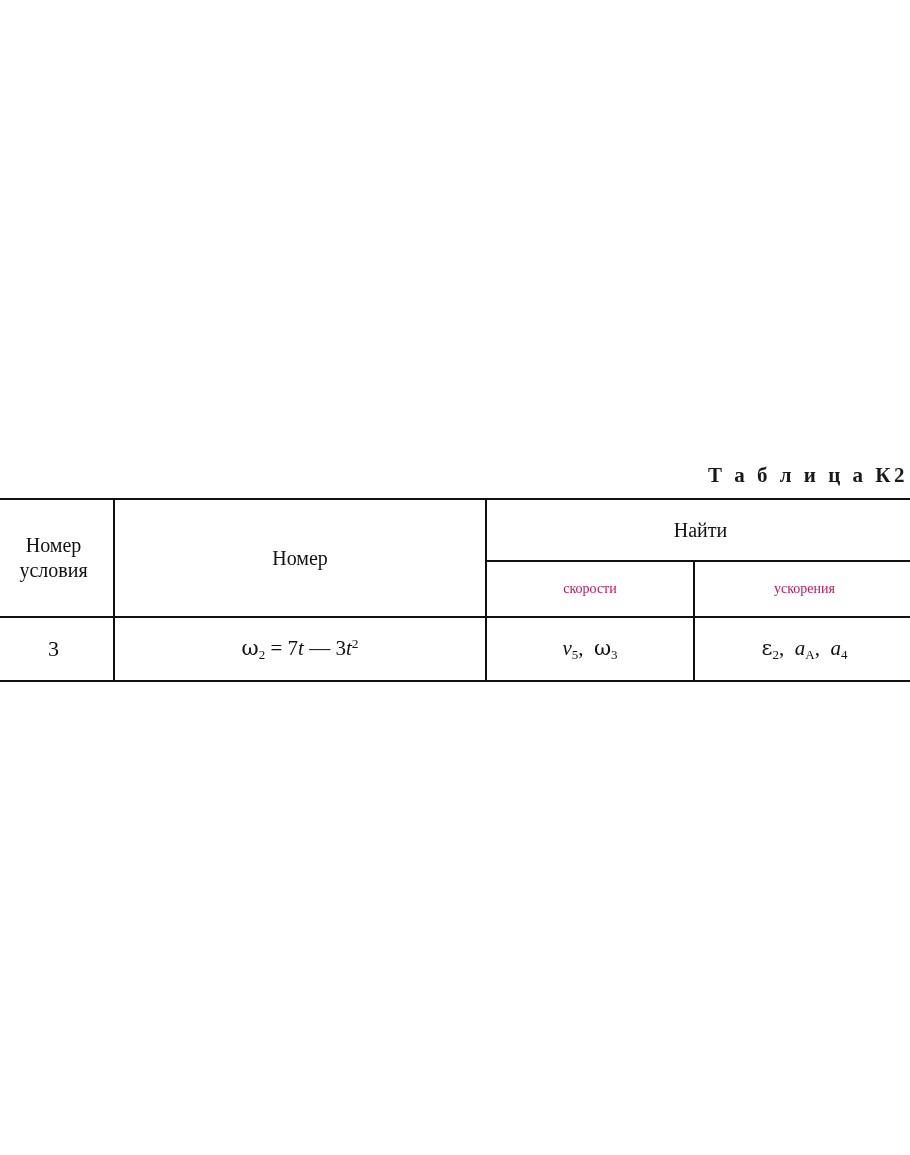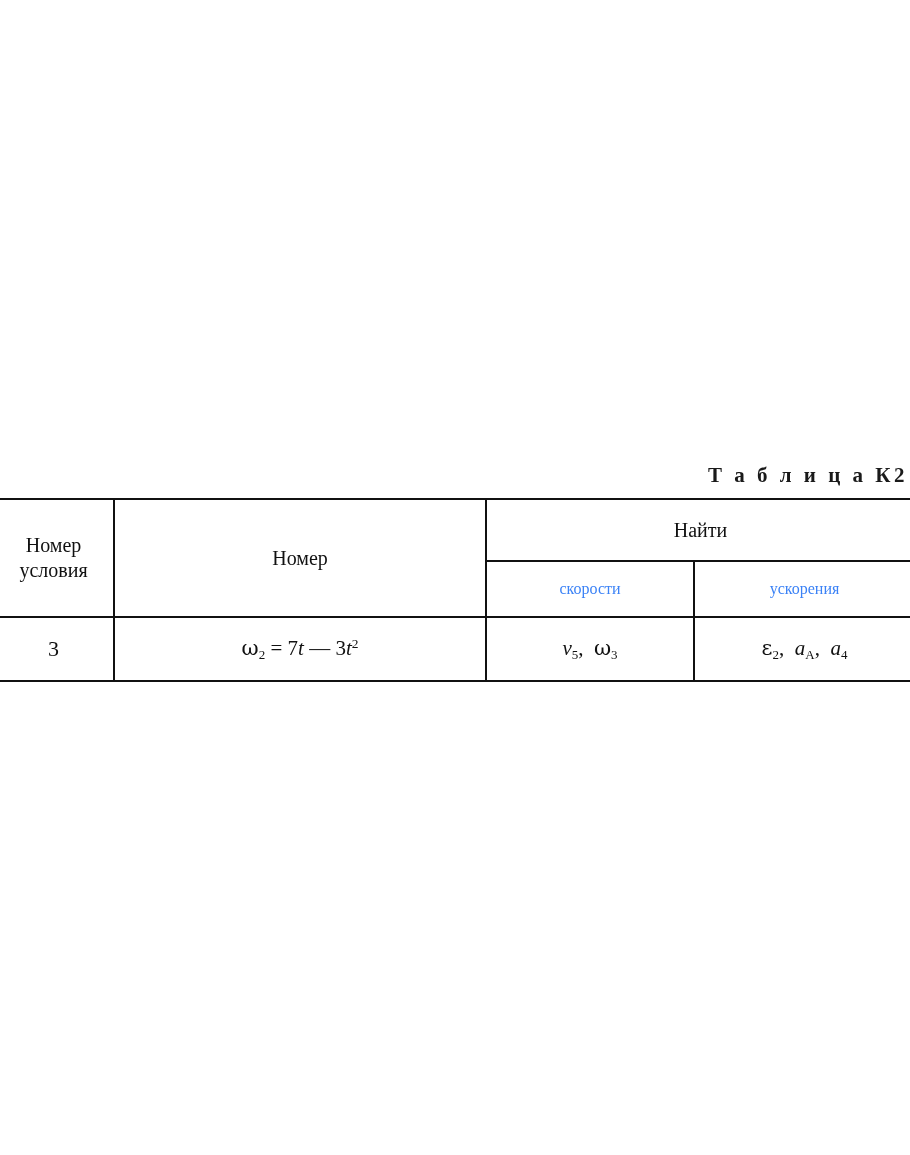--- a/index.html
+++ b/index.html
@@ -67,23 +67,23 @@
 
   .hdr {
     font-family: "Liberation Serif", serif;
     font-size: 20px;
     font-weight: 700;
     color: #111111;
     line-height: 1.25;
   }
   .sub-hdr {
     font-family: "Liberation Serif", serif;
-    font-size: 16px;
+    font-size: 14px;
     font-weight: 700;
-    color: #3b82f6;
+    color: #be185d;
   }
   .col-num { width: 120px; }
   .col-given { width: 372px; }
   .col-vel { width: 208px; }
   .col-acc { width: 220px; }
 
   .row-h1 { height: 62px; }
   .row-h2 { height: 56px; }
   .row-body { height: 64px; }
 

